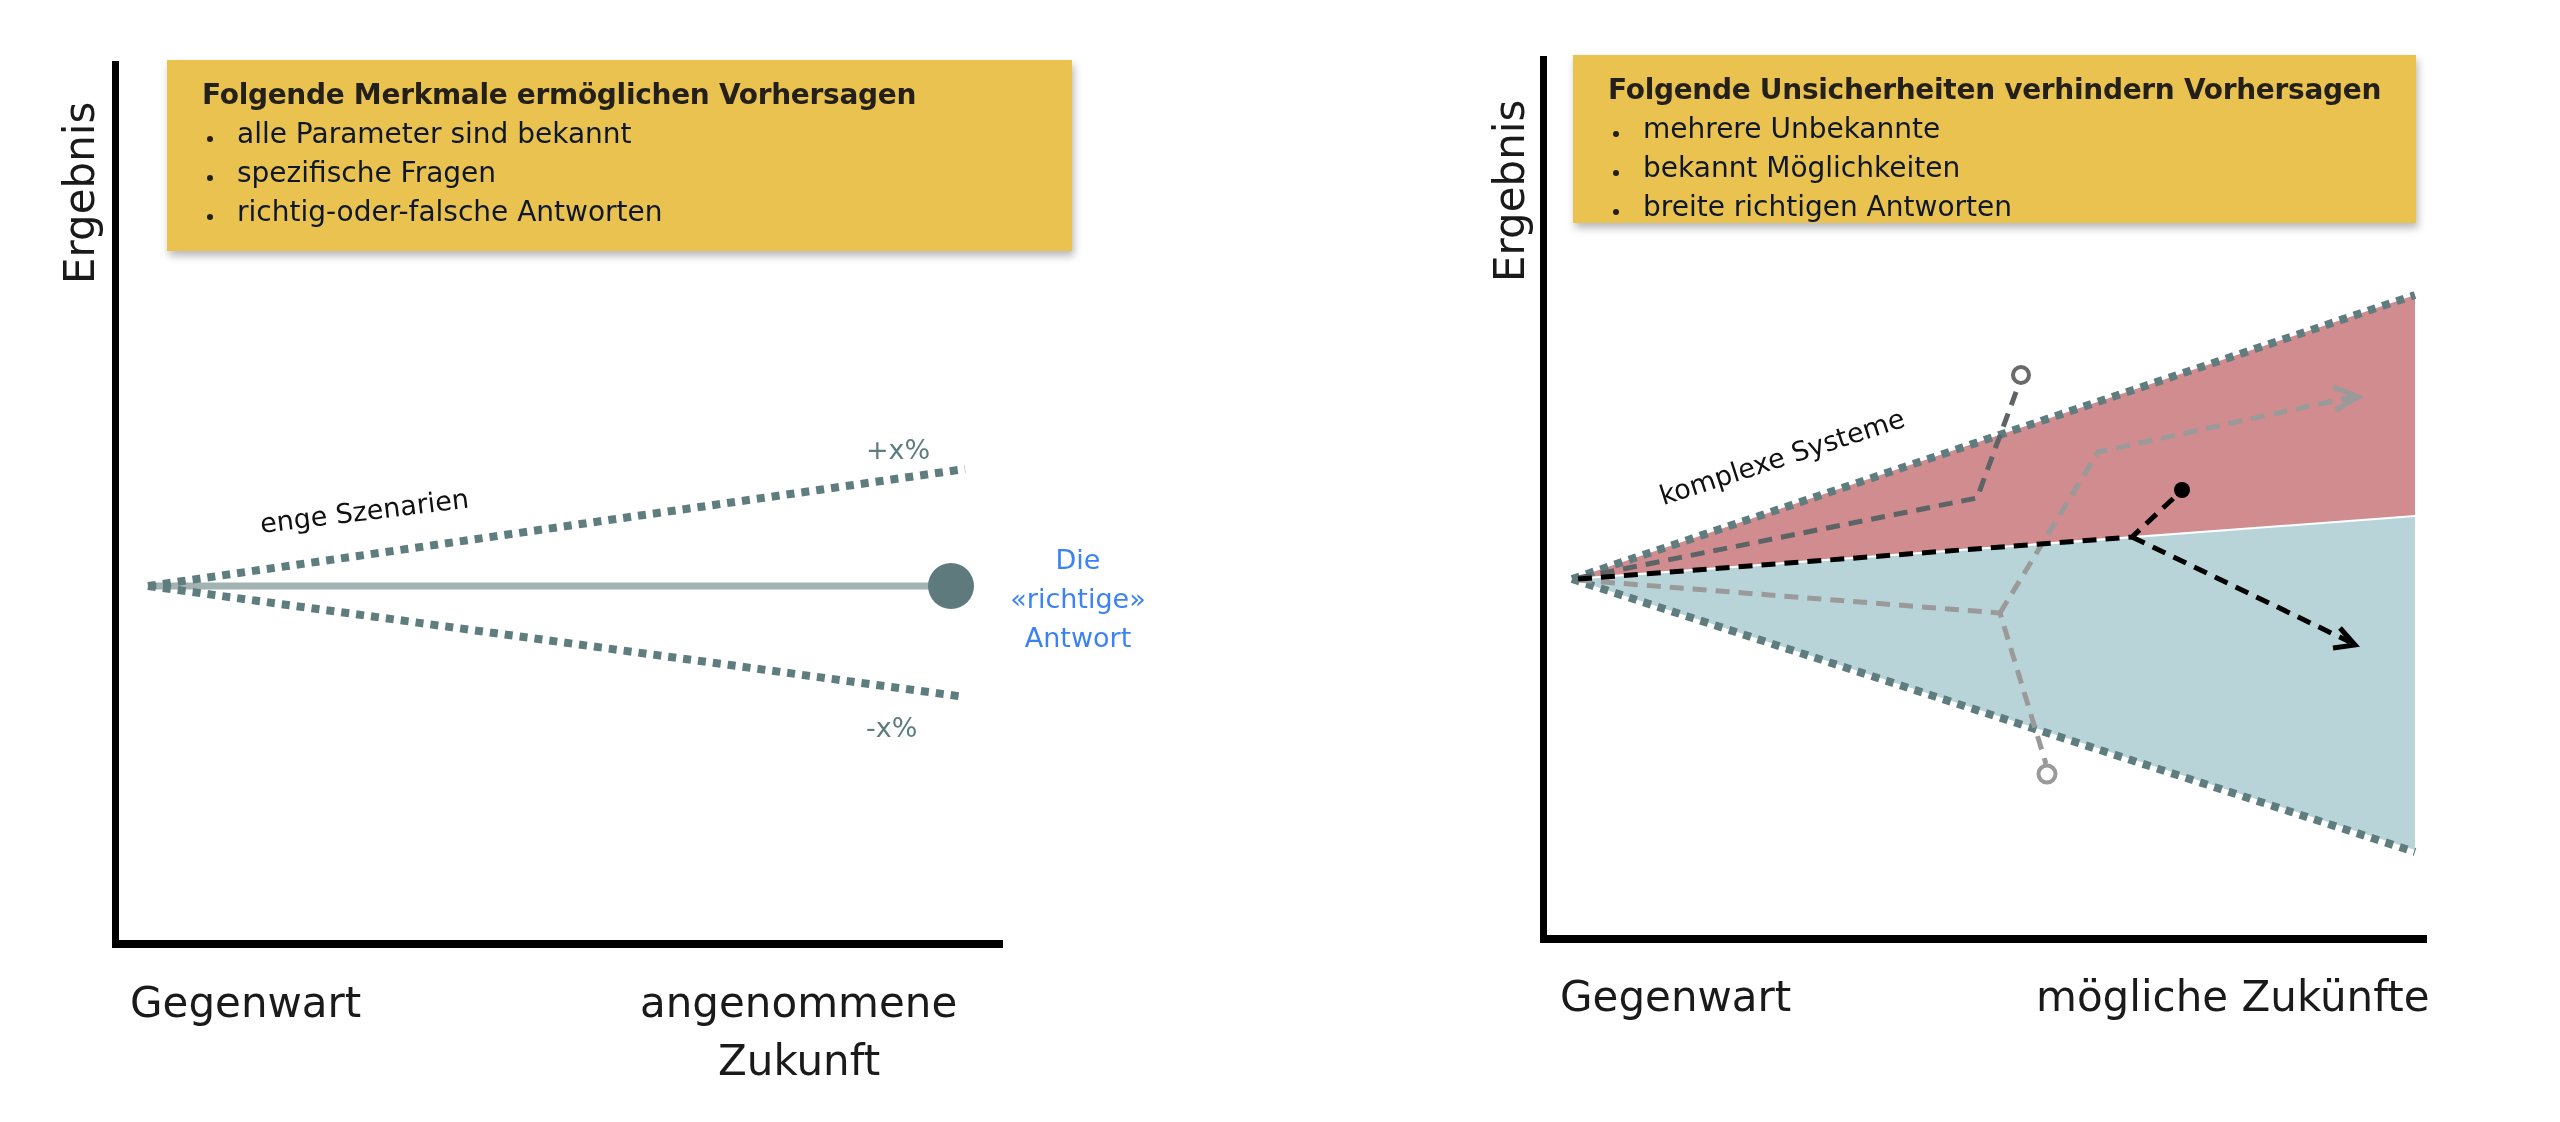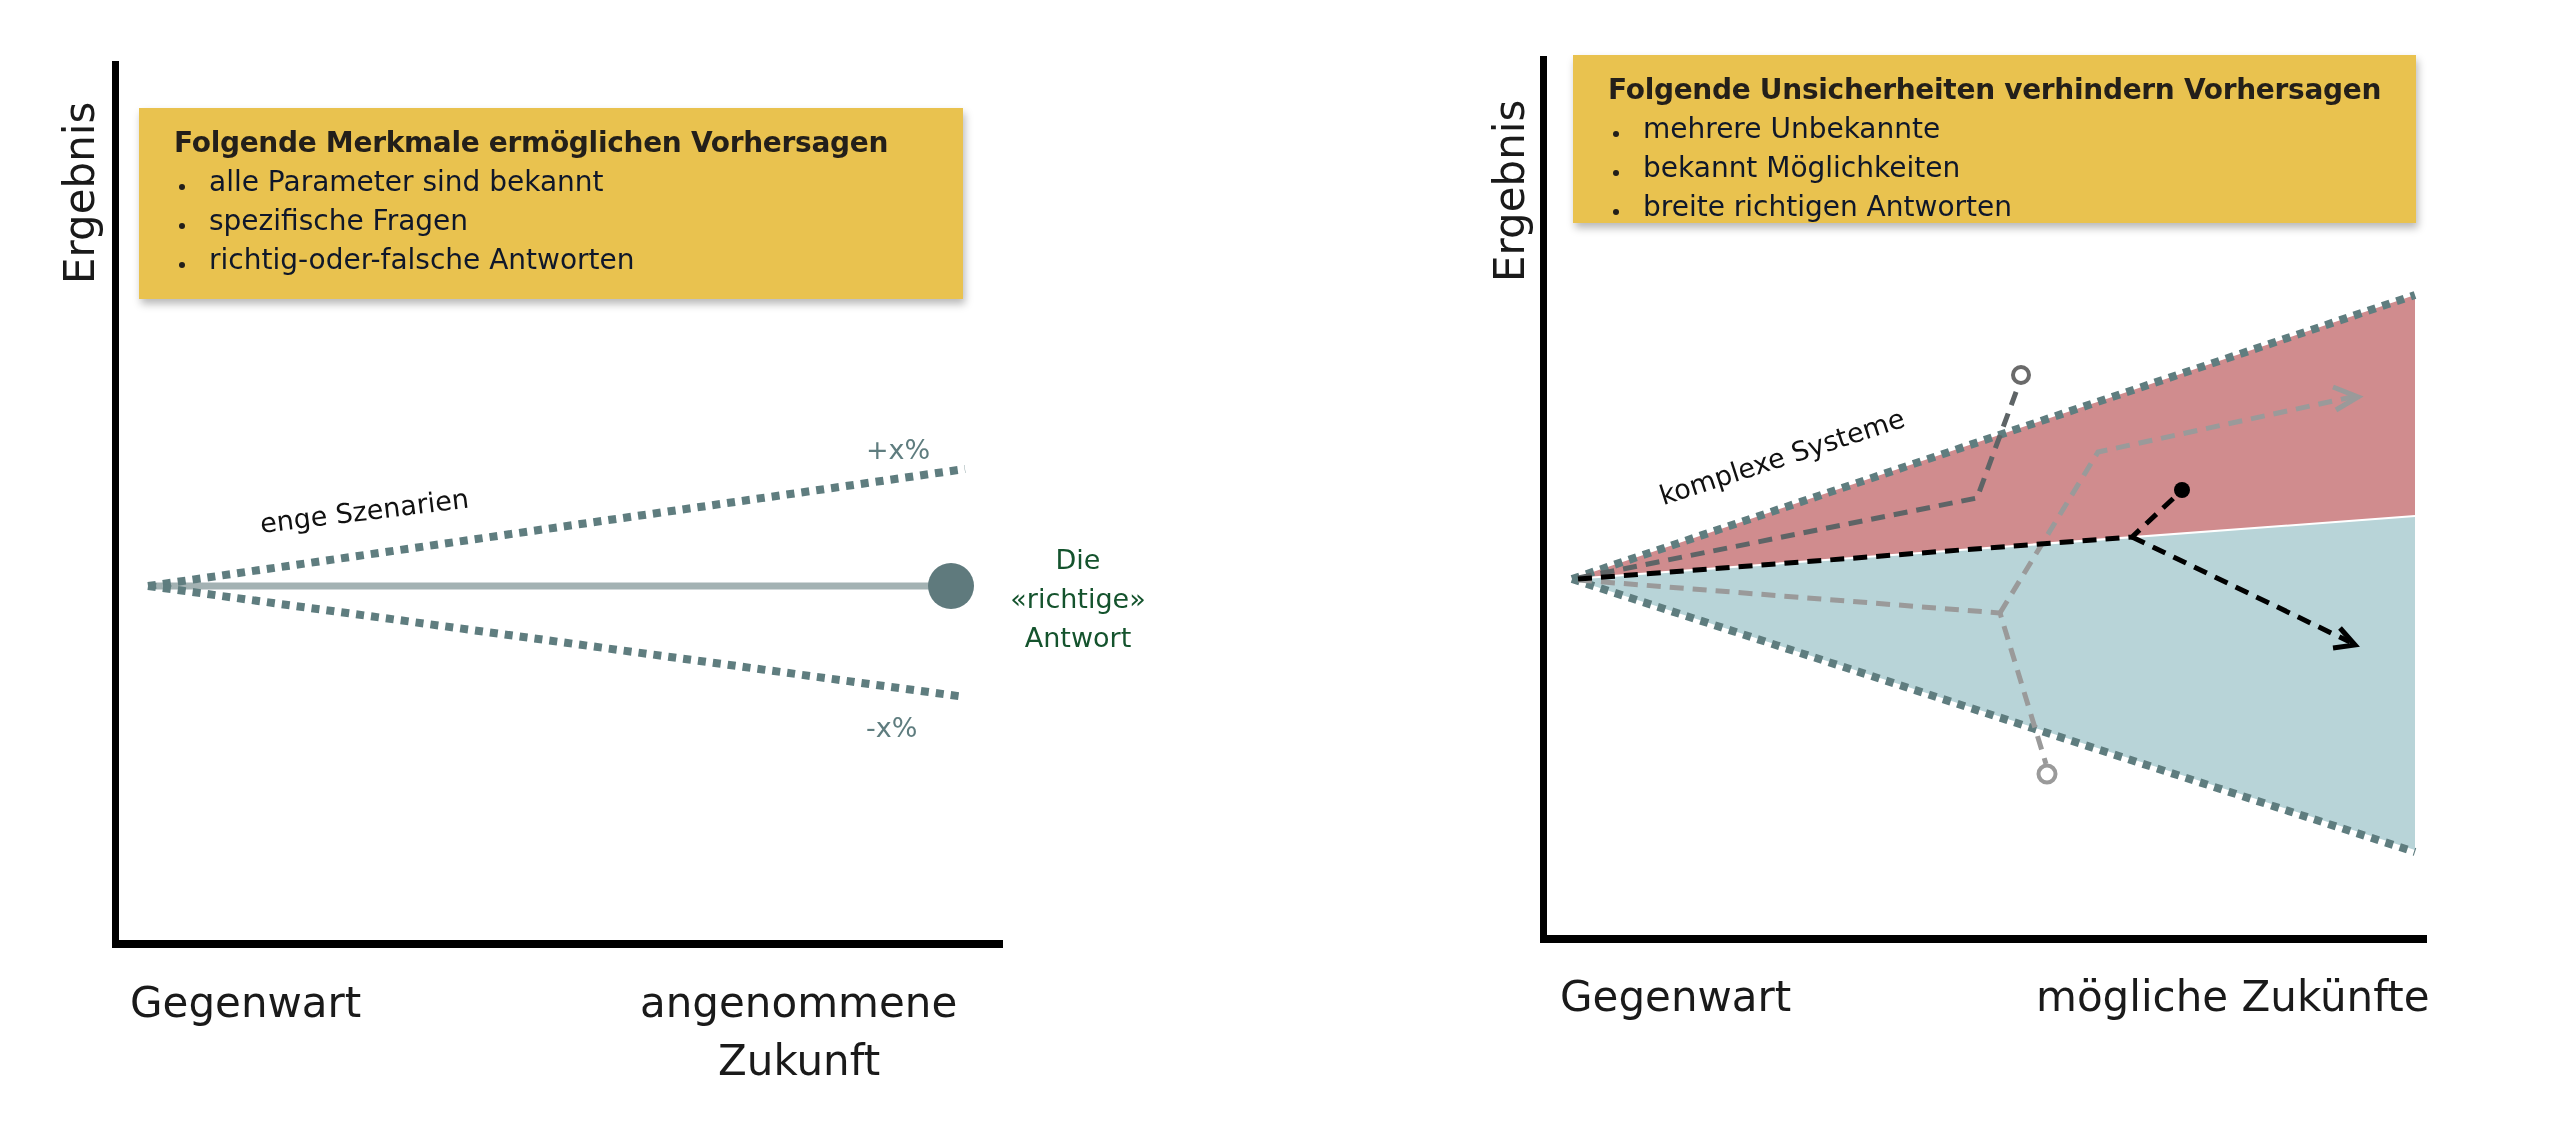--- a/index.html
+++ b/index.html
@@ -10,21 +10,21 @@
   .infobox { position: absolute; background: #E9C24F;
              box-shadow: 2px 5px 8px rgba(0,0,0,0.28); box-sizing: border-box; }
   .infobox .title { position: absolute; font-weight: bold; font-size: 28px; letter-spacing: -0.3px; color: #231f1a; }
   .infobox .bullet { position: absolute; font-size: 28px; color: #0f172a; text-align: right; }
   .infobox .dot { position: absolute; width: 6px; height: 6px; border-radius: 50%; background: #231f1a; }
   .ylabel { position: absolute; font-size: 42px; color: #1a1a1a;
             transform-origin: left top; transform: rotate(-90deg); }
   .xlabel { position: absolute; font-size: 42px; color: #1a1a1a; }
   .fan-label { position: absolute; font-size: 27px; color: #111; transform-origin: left bottom; }
   .pct { position: absolute; font-size: 27px; color: #5f7d7f; }
-  .answer { position: absolute; font-size: 27px; color: #14532d; text-align: center; line-height: 39px; width: 160px; }
+  .answer { position: absolute; font-size: 27px; color: #3b82f6; text-align: center; line-height: 39px; width: 160px; }
 </style>
 </head>
 <body>
 
 <div class="stage">
 
   <svg class="layer" width="2560" height="1122" viewBox="0 0 2560 1122">
     <defs>
       <marker id="arrowBlack" markerWidth="10" markerHeight="10" refX="7" refY="5" orient="auto" markerUnits="userSpaceOnUse" viewBox="0 0 10 10">
         <path d="M0,0 L8,5 L0,10" fill="none" stroke="#000" stroke-width="2.2"></path>
@@ -64,21 +64,21 @@
       <polyline points="1578,579 2132,537 2178,494" fill="none" stroke="#000" stroke-width="5" stroke-dasharray="14 9"></polyline>
       <circle cx="2182" cy="490" r="8" fill="#000"></circle>
       <line x1="2132" y1="537" x2="2350" y2="642" stroke="#000" stroke-width="5" stroke-dasharray="14 9"></line>
       <polyline points="2340,628 2355,645 2333,648" fill="none" stroke="#000" stroke-width="5"></polyline>
 
       <line x1="1543.5" y1="56" x2="1543.5" y2="943" stroke="#000" stroke-width="7"></line>
       <line x1="1540" y1="939" x2="2427" y2="939" stroke="#000" stroke-width="8"></line>
     </g>
   </svg>
 
-  <div class="infobox" style="left:139px; top:60px; width:824px; height:191px;margin-top:48px;">
+  <div class="infobox" style="left:167px; top:60px; width:905px; height:191px;">
     <div class="title" style="left:35px; top:18px;">Folgende Merkmale ermöglichen Vorhersagen</div>
     <div class="dot" style="left:40px; top:76px;"></div>
     <div class="bullet" style="left:70px; top:57px;">alle Parameter sind bekannt</div>
     <div class="dot" style="left:40px; top:115px;"></div>
     <div class="bullet" style="left:70px; top:96px;">spezifische Fragen</div>
     <div class="dot" style="left:40px; top:154px;"></div>
     <div class="bullet" style="left:70px; top:135px;">richtig-oder-falsche Antworten</div>
   </div>
 
   <div class="ylabel" style="left:55px; top:284px;">Ergebnis</div>

